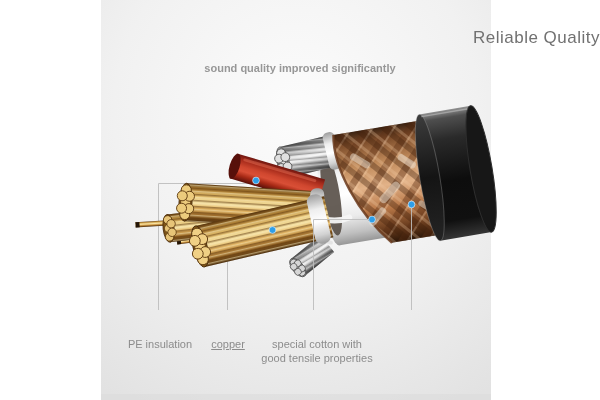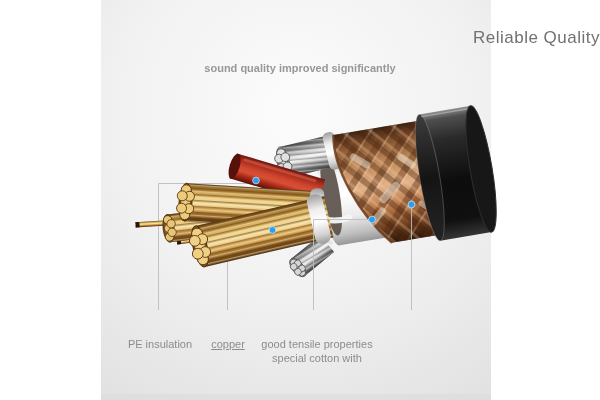--- a/index.html
+++ b/index.html
@@ -269,19 +269,19 @@
   <div class="title">Reliable Quality</div>
   <div class="subtitle">sound quality improved significantly</div>
 
   <div class="callout-label lbl-pe">
     <span>PE insulation</span>
   </div>
   <div class="callout-label lbl-copper">
     <span>copper</span>
   </div>
   <div class="callout-label lbl-cotton">
+    <span>special cotton with</span>
     <span>good tensile properties</span>
-    <span>special cotton with</span>
   </div>
   <div class="callout-label lbl-shield">
   </div>
 
 </div>
 
 </body></html>

